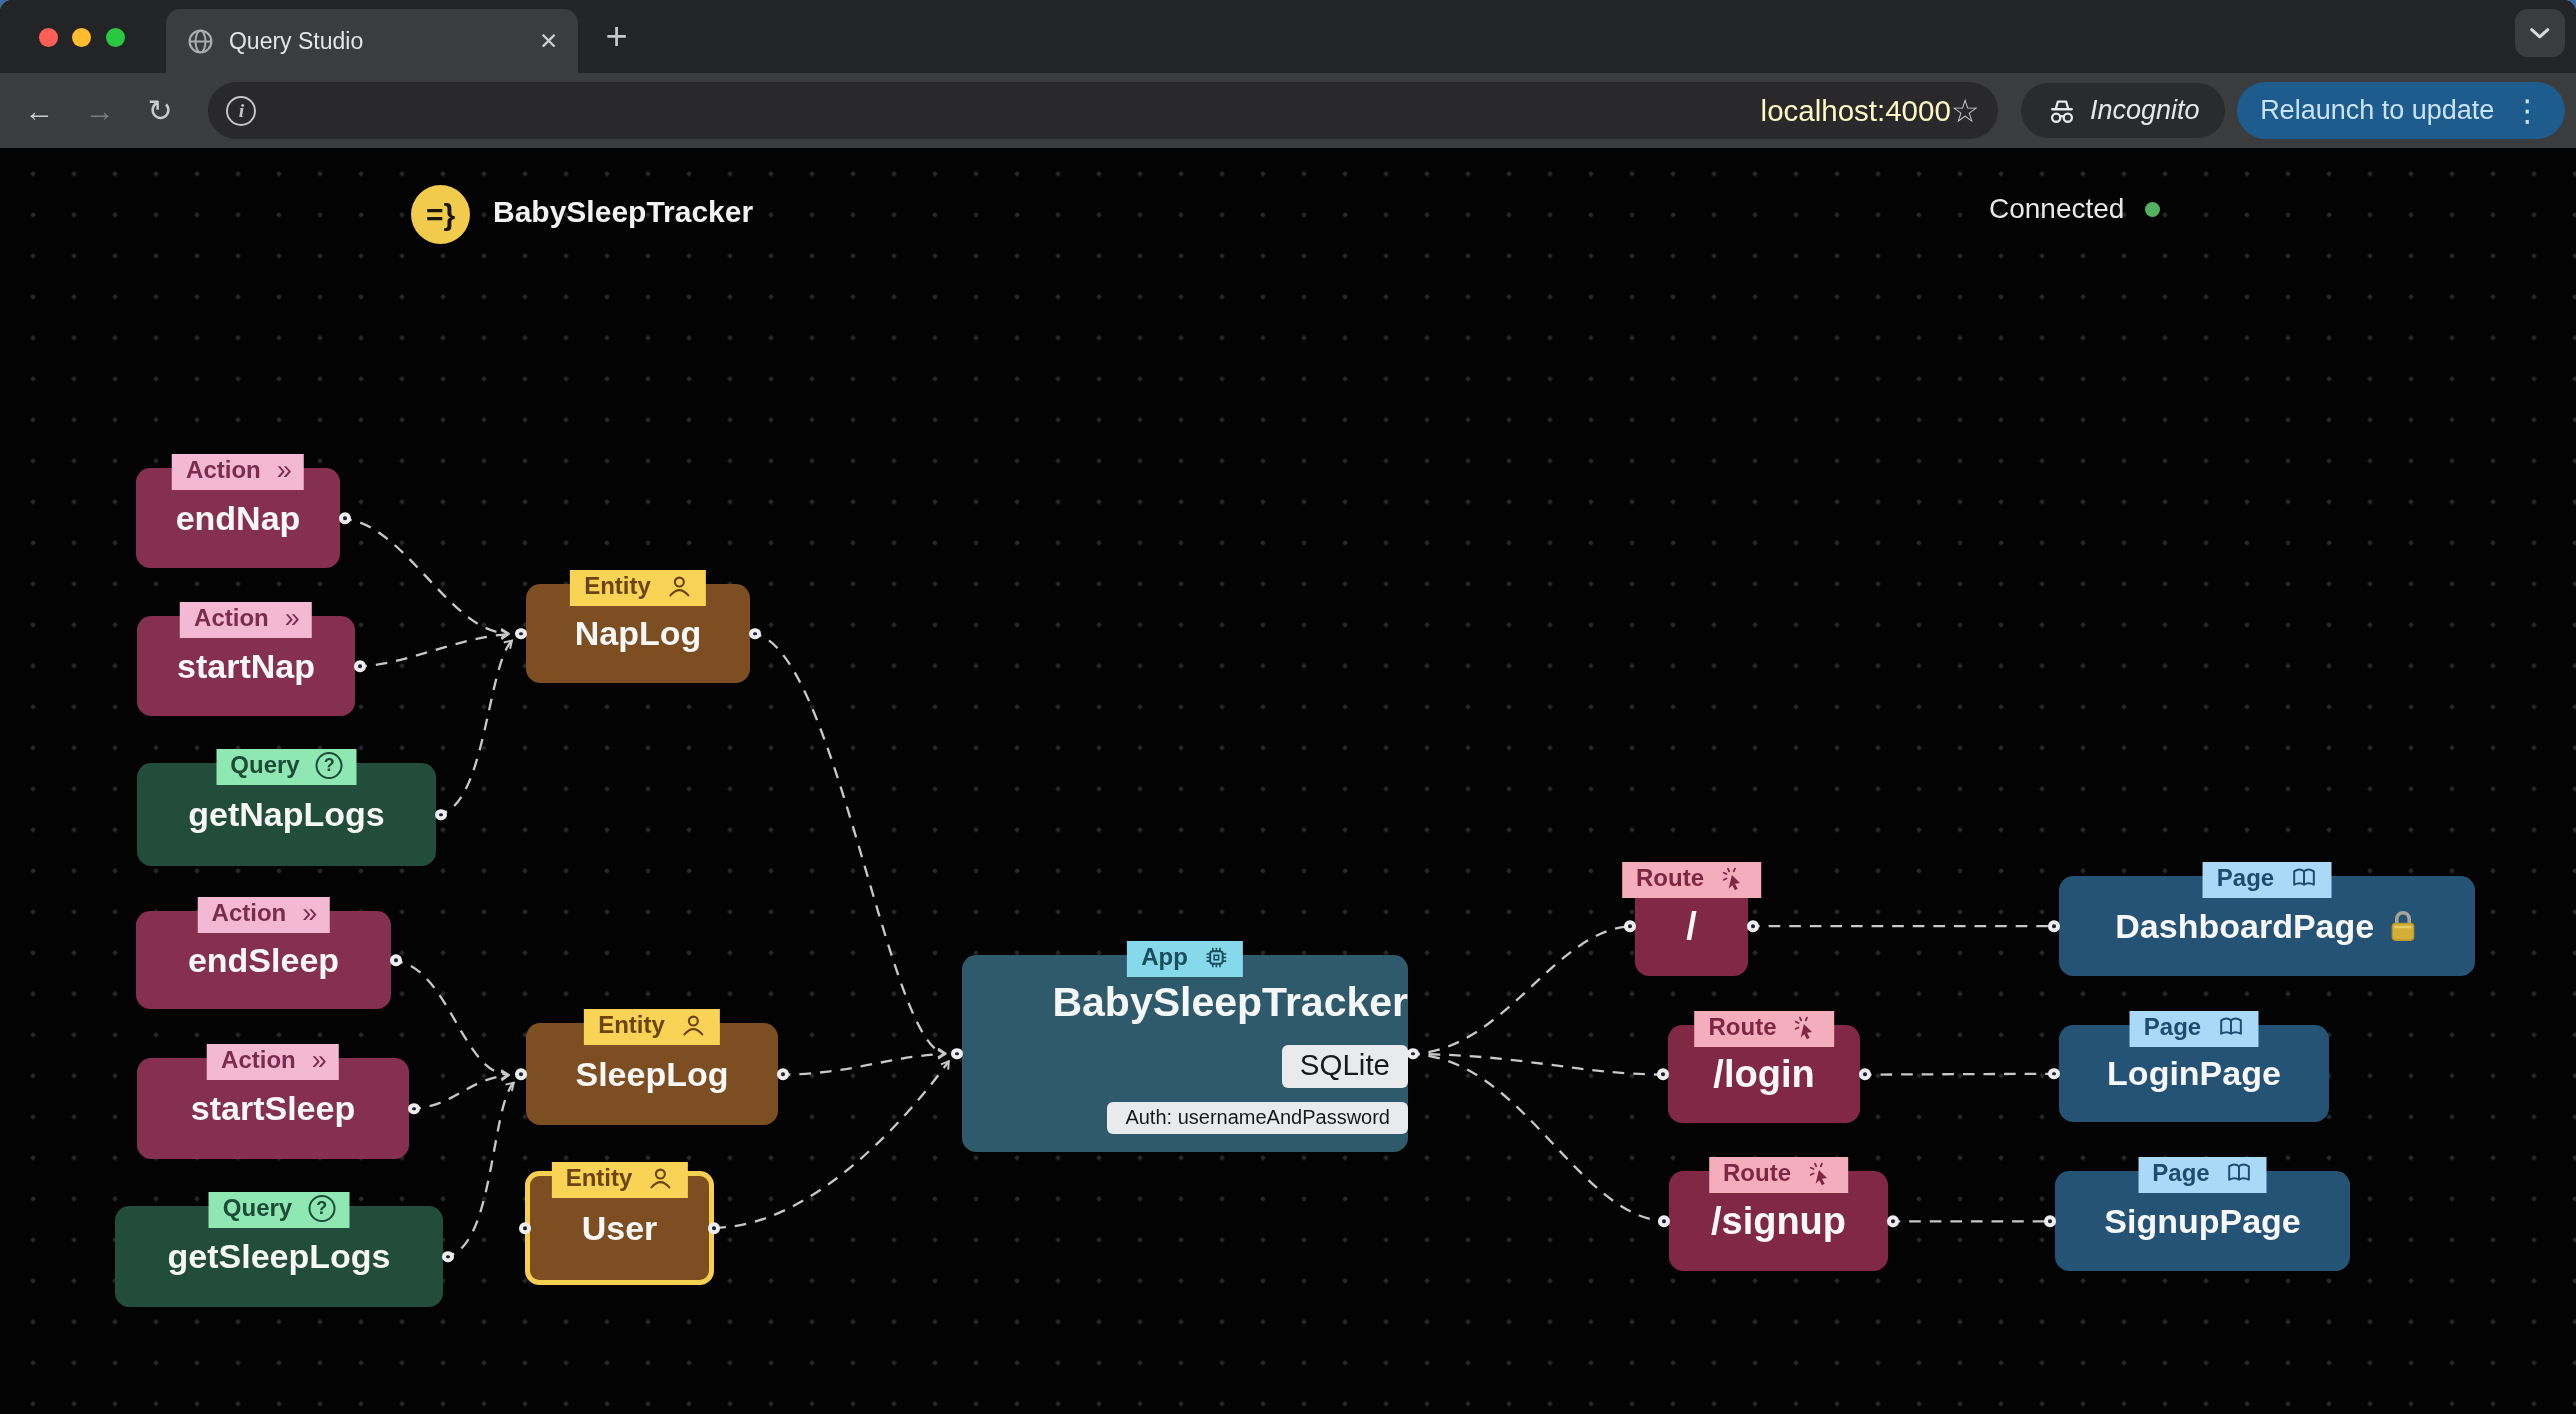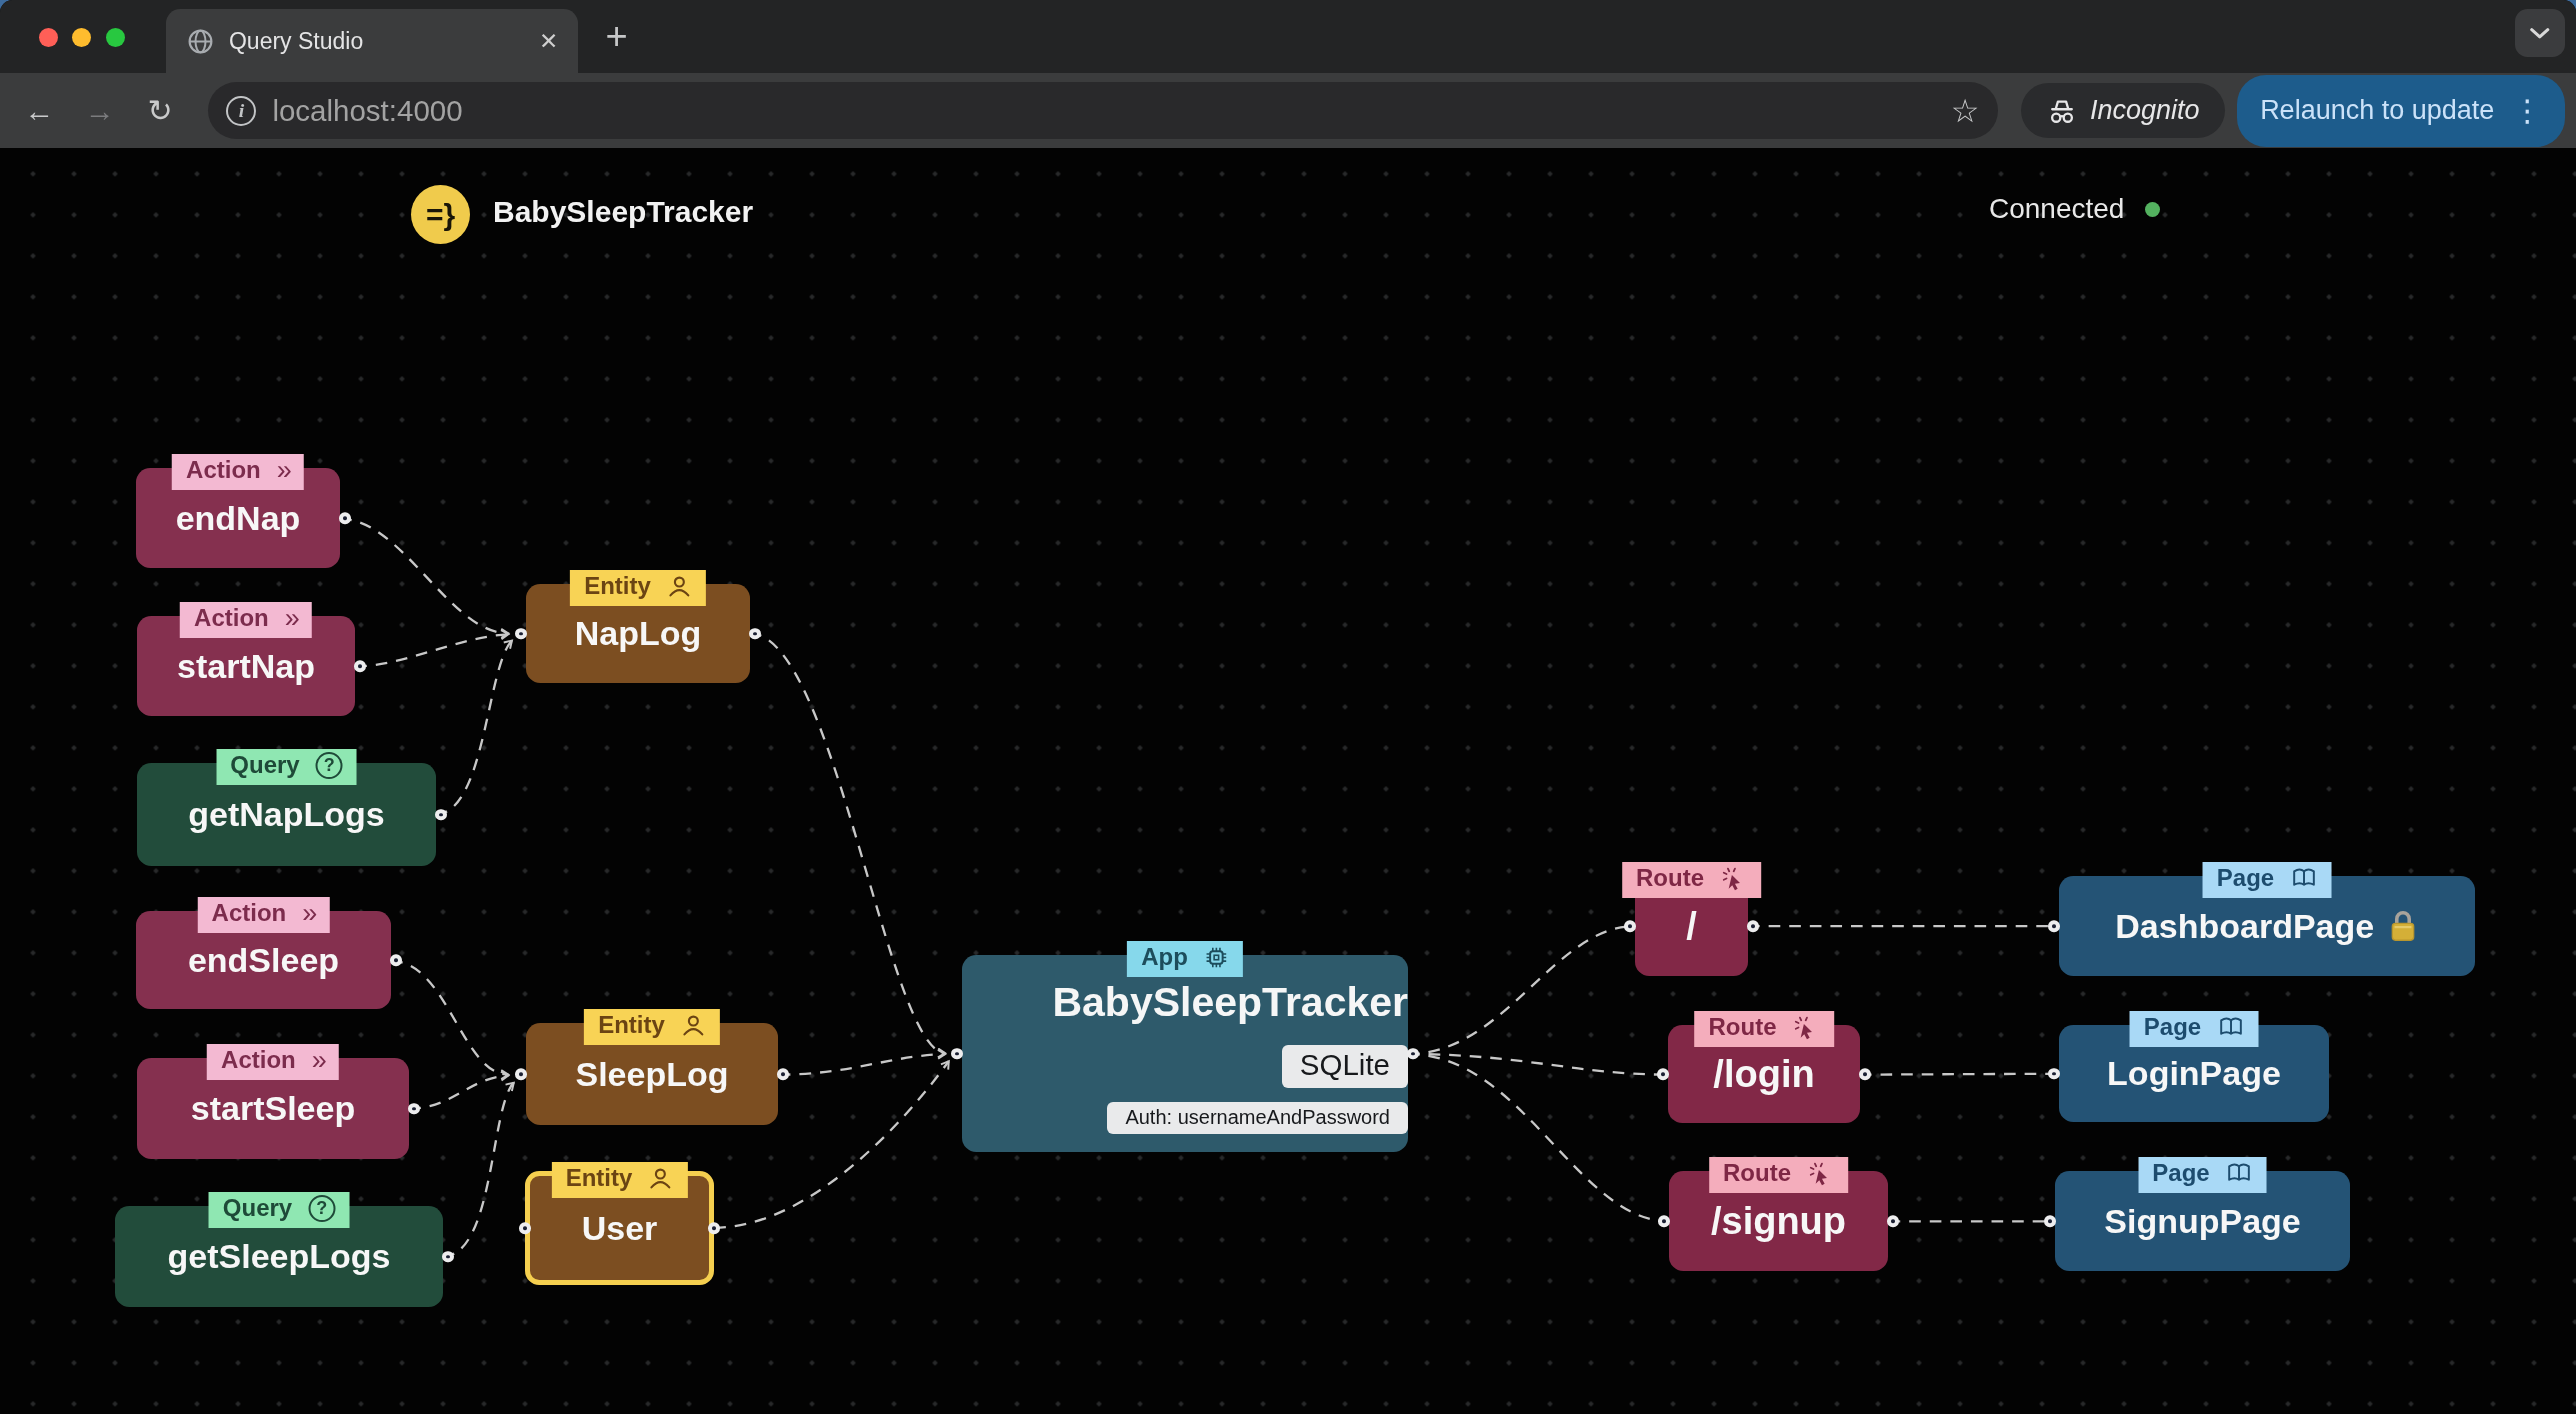--- a/index.html
+++ b/index.html
@@ -16,25 +16,25 @@
   .tab-close { font-size:23px; color:#CFCFCF; background:none; border:none; cursor:pointer; line-height:1; font-family:inherit; }
   .newtab { position:absolute; left:593px; top:12.5px; width:47px; height:47px; background:none; border:none; color:#C6C7C8; font-size:38px; font-weight:300; cursor:pointer; line-height:1; }
   .win-chevron { position:absolute; left:2515px; top:9px; width:50px; height:48px; border:none; border-radius:12.5px; background:#3B3C3E; display:flex; align-items:center; justify-content:center; cursor:pointer; }
 
   
   .toolbar { height:75px; background:#3B3C3D; display:flex; align-items:center; padding-left:19.7px; }
   .navbtn { width:39px; height:47px; background:none; border:none; font-size:30px; color:#C9CACB; cursor:pointer; margin-right:21.5px; line-height:1; }
   .navbtn.dim { color:#7B7C7E; }
   .omnibox { flex:1; height:57px; background:#29292B; border-radius:29px; margin:0 23px 0 7.2px; display:flex; align-items:center; padding:0 18px; cursor:text; }
   .info-badge { width:30px; height:30px; border:2.2px solid #C2C4C6; border-radius:50%; color:#C2C4C6; font-size:19.7px; font-weight:700; display:flex; align-items:center; justify-content:center; margin-right:16px; font-family:"Liberation Serif","DejaVu Serif",serif; font-style:italic; }
-  .url-text { font-size:29.5px; color:#a3a3a3; flex:1; }
+  .url-text { font-size:29.5px; color:#fef9c3; flex:1;text-align:right; }
   .star { font-size:32px; color:#C9CACB; background:none; border:none; cursor:pointer; line-height:1; }
   .incog-pill { height:55px; border-radius:28px; background:#2A2B2D; display:flex; align-items:center; gap:12.5px; padding:0 25px; margin-right:12.5px; }
   .incog-label { font-size:27px; font-weight:500; color:#E7E7E8;font-style:italic; }
-  .relaunch { height:72px; border-radius:29px; background:#1D5C8C; border:none; display:flex; align-items:center; padding:0 23px; margin-right:10.7px; cursor:pointer; }
+  .relaunch { height:57px; border-radius:29px; background:#1D5C8C; border:none; display:flex; align-items:center; padding:0 23px; margin-right:10.7px; cursor:pointer; }
   .relaunch-label { font-size:27px; font-weight:500; color:#CBE2F9; }
   .kebab { font-size:30px; color:#CBE2F9; margin-left:18px; line-height:1; }
 
   
   .canvas { position:relative; width:2576px; height:1267px; background-color:#030303;
     background-image:radial-gradient(circle,#28292A 2.1px,transparent 2.3px);
     background-size:41px 41px; background-position:12.5px 5.4px; }
   .edges { position:absolute; inset:0; pointer-events:none; z-index:1; }
 
   .logo { position:absolute; left:411px; top:37px; width:59px; height:59px; border-radius:50%; background:#F0CB4C; display:flex; align-items:center; justify-content:center; font-size:30px; font-weight:700; color:#191508; z-index:5; }

